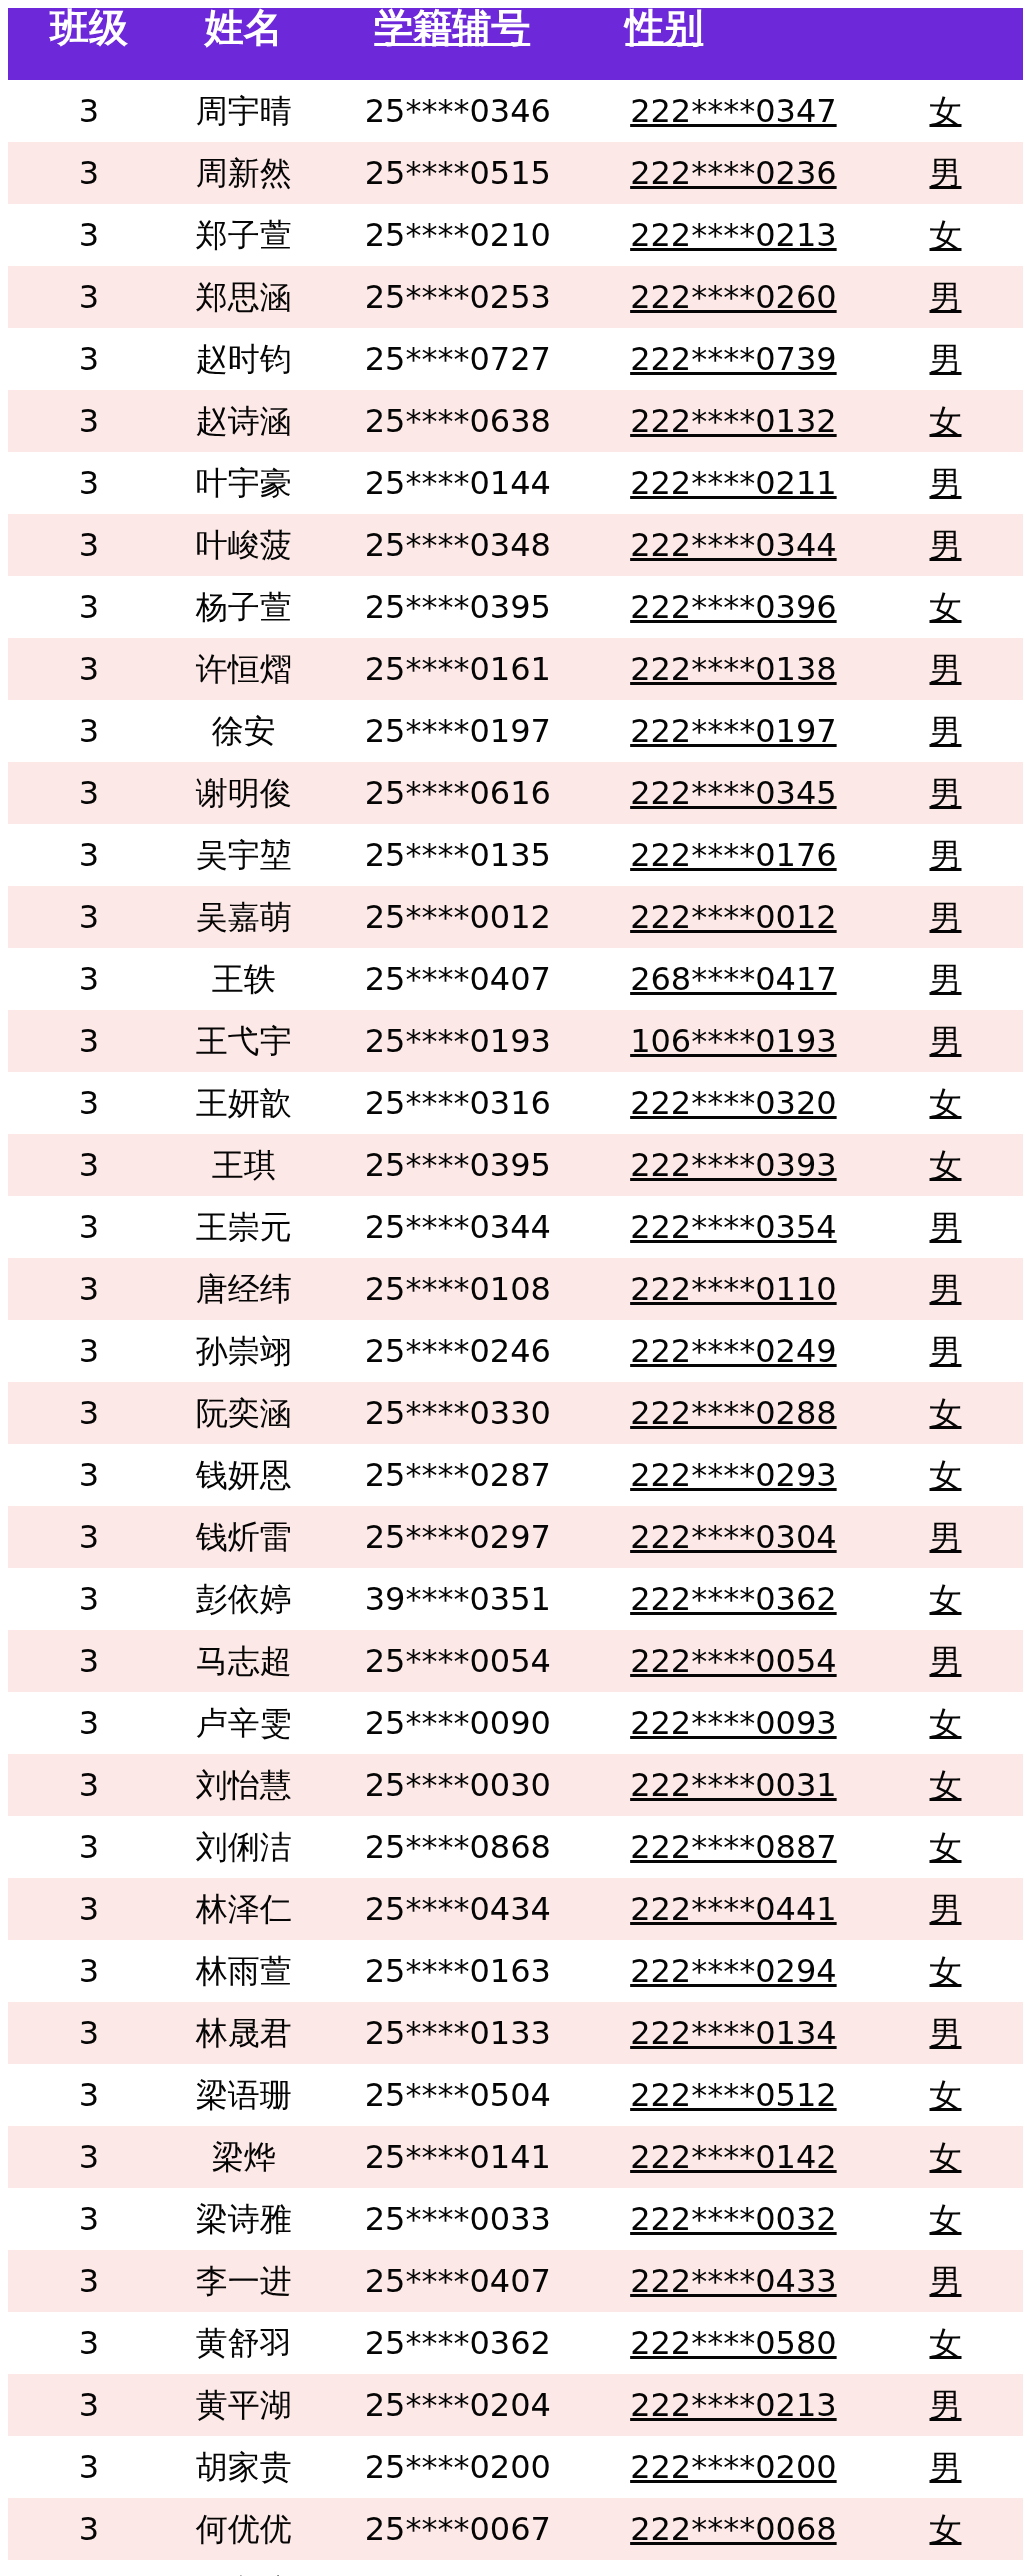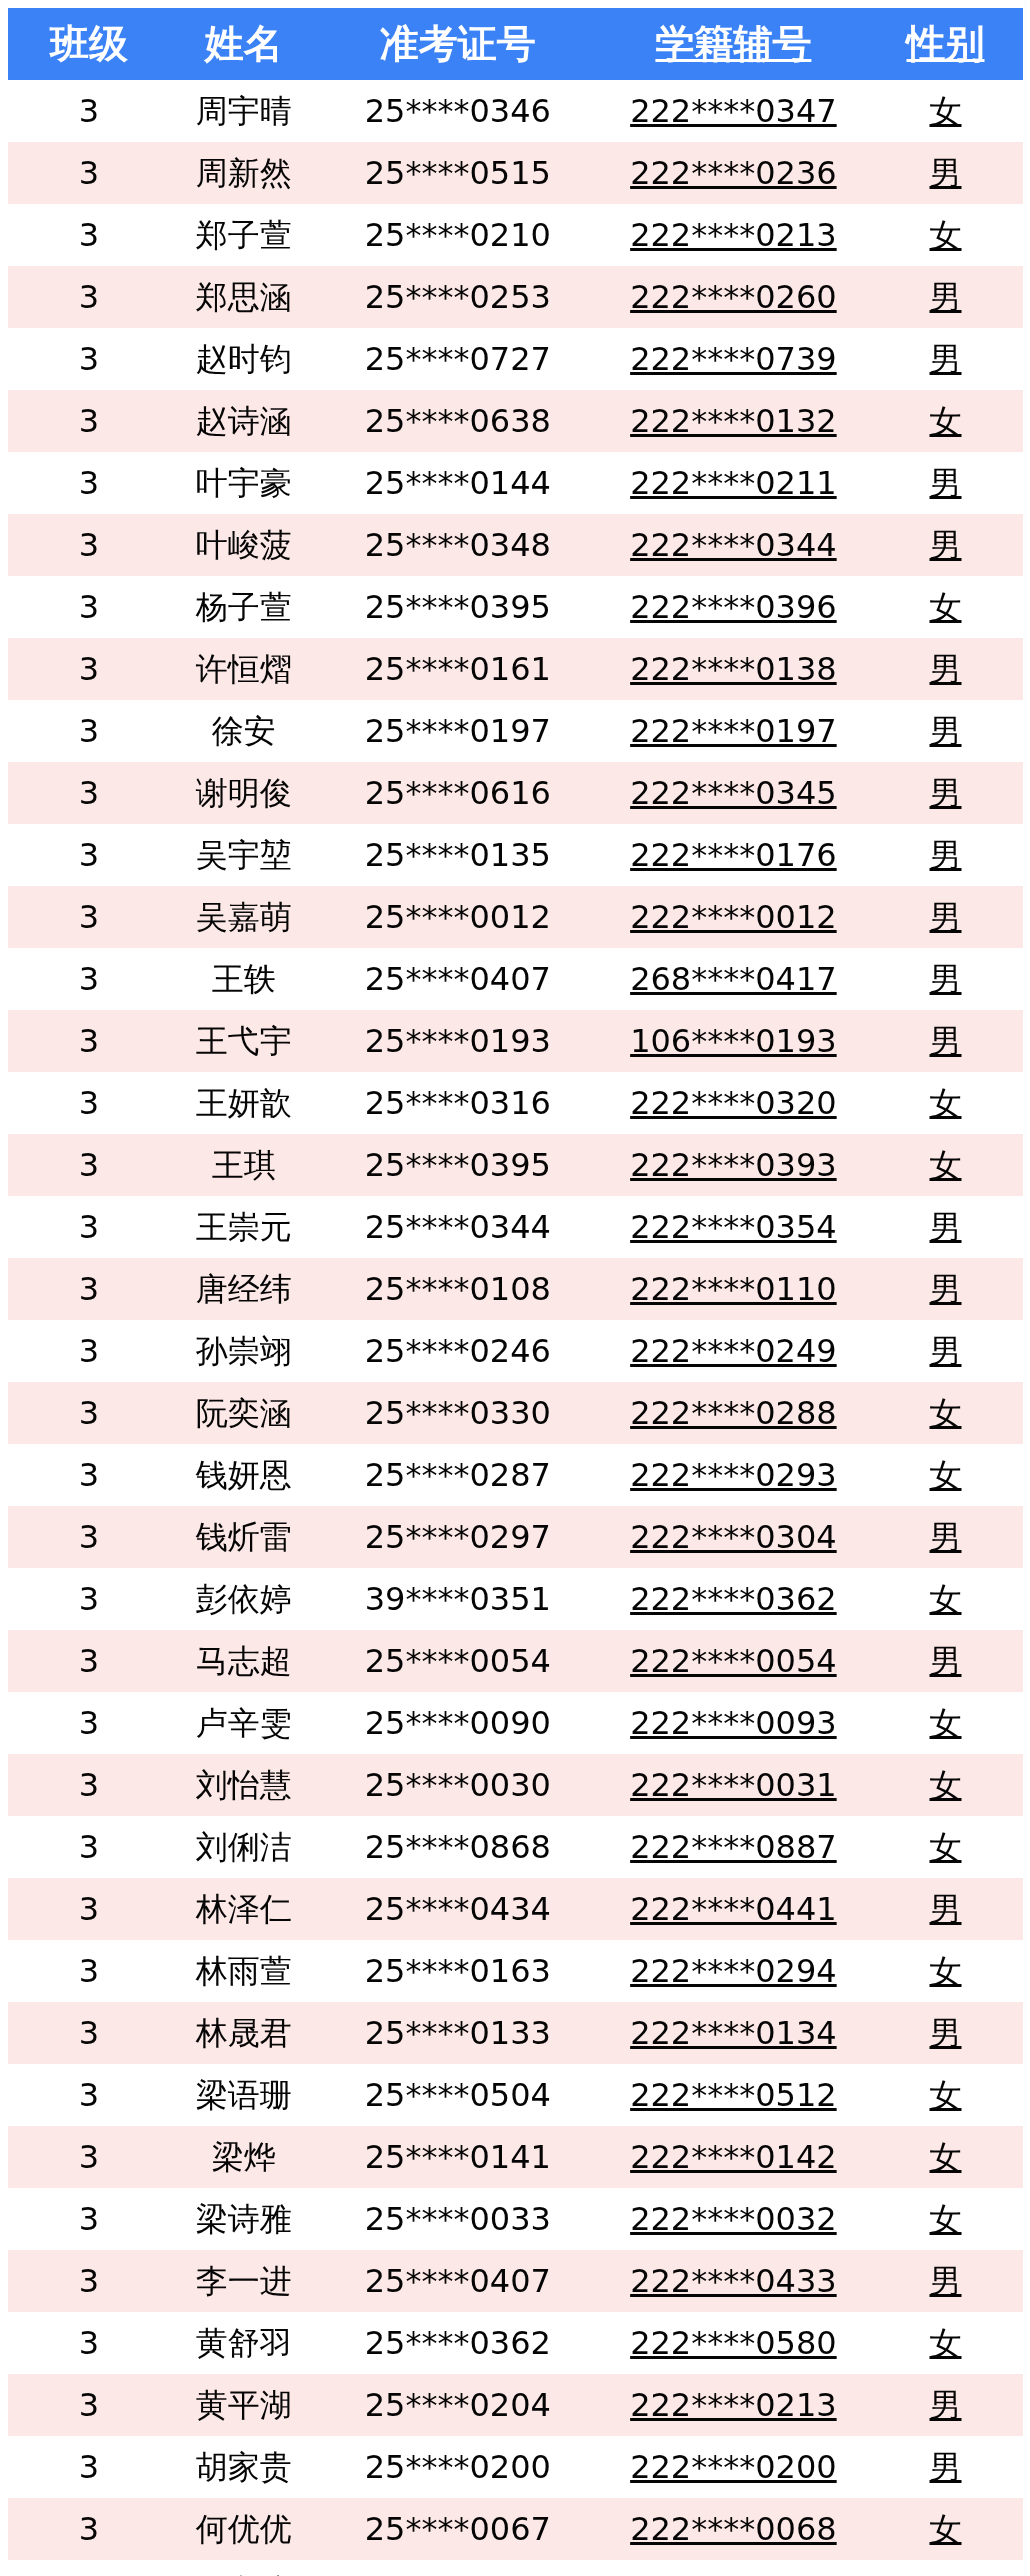--- a/index.html
+++ b/index.html
@@ -13,22 +13,21 @@
   }
   .table-wrap {
     position: absolute;
     left: 7.7px;
     top: 7.7px;
     width: 1015px;
   }
   .hdr-row {
     display: flex;
     height: 72px;
-    background: #3b82f6;
-    align-items: center;
+    background: #6d28d9;
   }
   .hdr-row .cell {
     color: #ffffff;
     font-weight: bold;
     font-size: 39px;
     line-height: 1;
   }
   .row {
     display: flex;
     height: 62px;
@@ -55,21 +54,20 @@
   .c5 { width: 15.2%; text-decoration: underline; }
 </style>
 </head>
 <body>
 
 <div class="table-wrap">
 
   <div class="hdr-row">
     <div class="cell c1">班级</div>
     <div class="cell c2">姓名</div>
-    <div class="cell c3">准考证号</div>
     <div class="cell c4">学籍辅号</div>
     <div class="cell c5">性别</div>
   </div>
 
   <div id="table-body">
   <div class="row">
     <div class="cell c1">3</div>
     <div class="cell c2">周宇晴</div>
     <div class="cell c3">25****0346</div>
     <div class="cell c4">222****0347</div>

